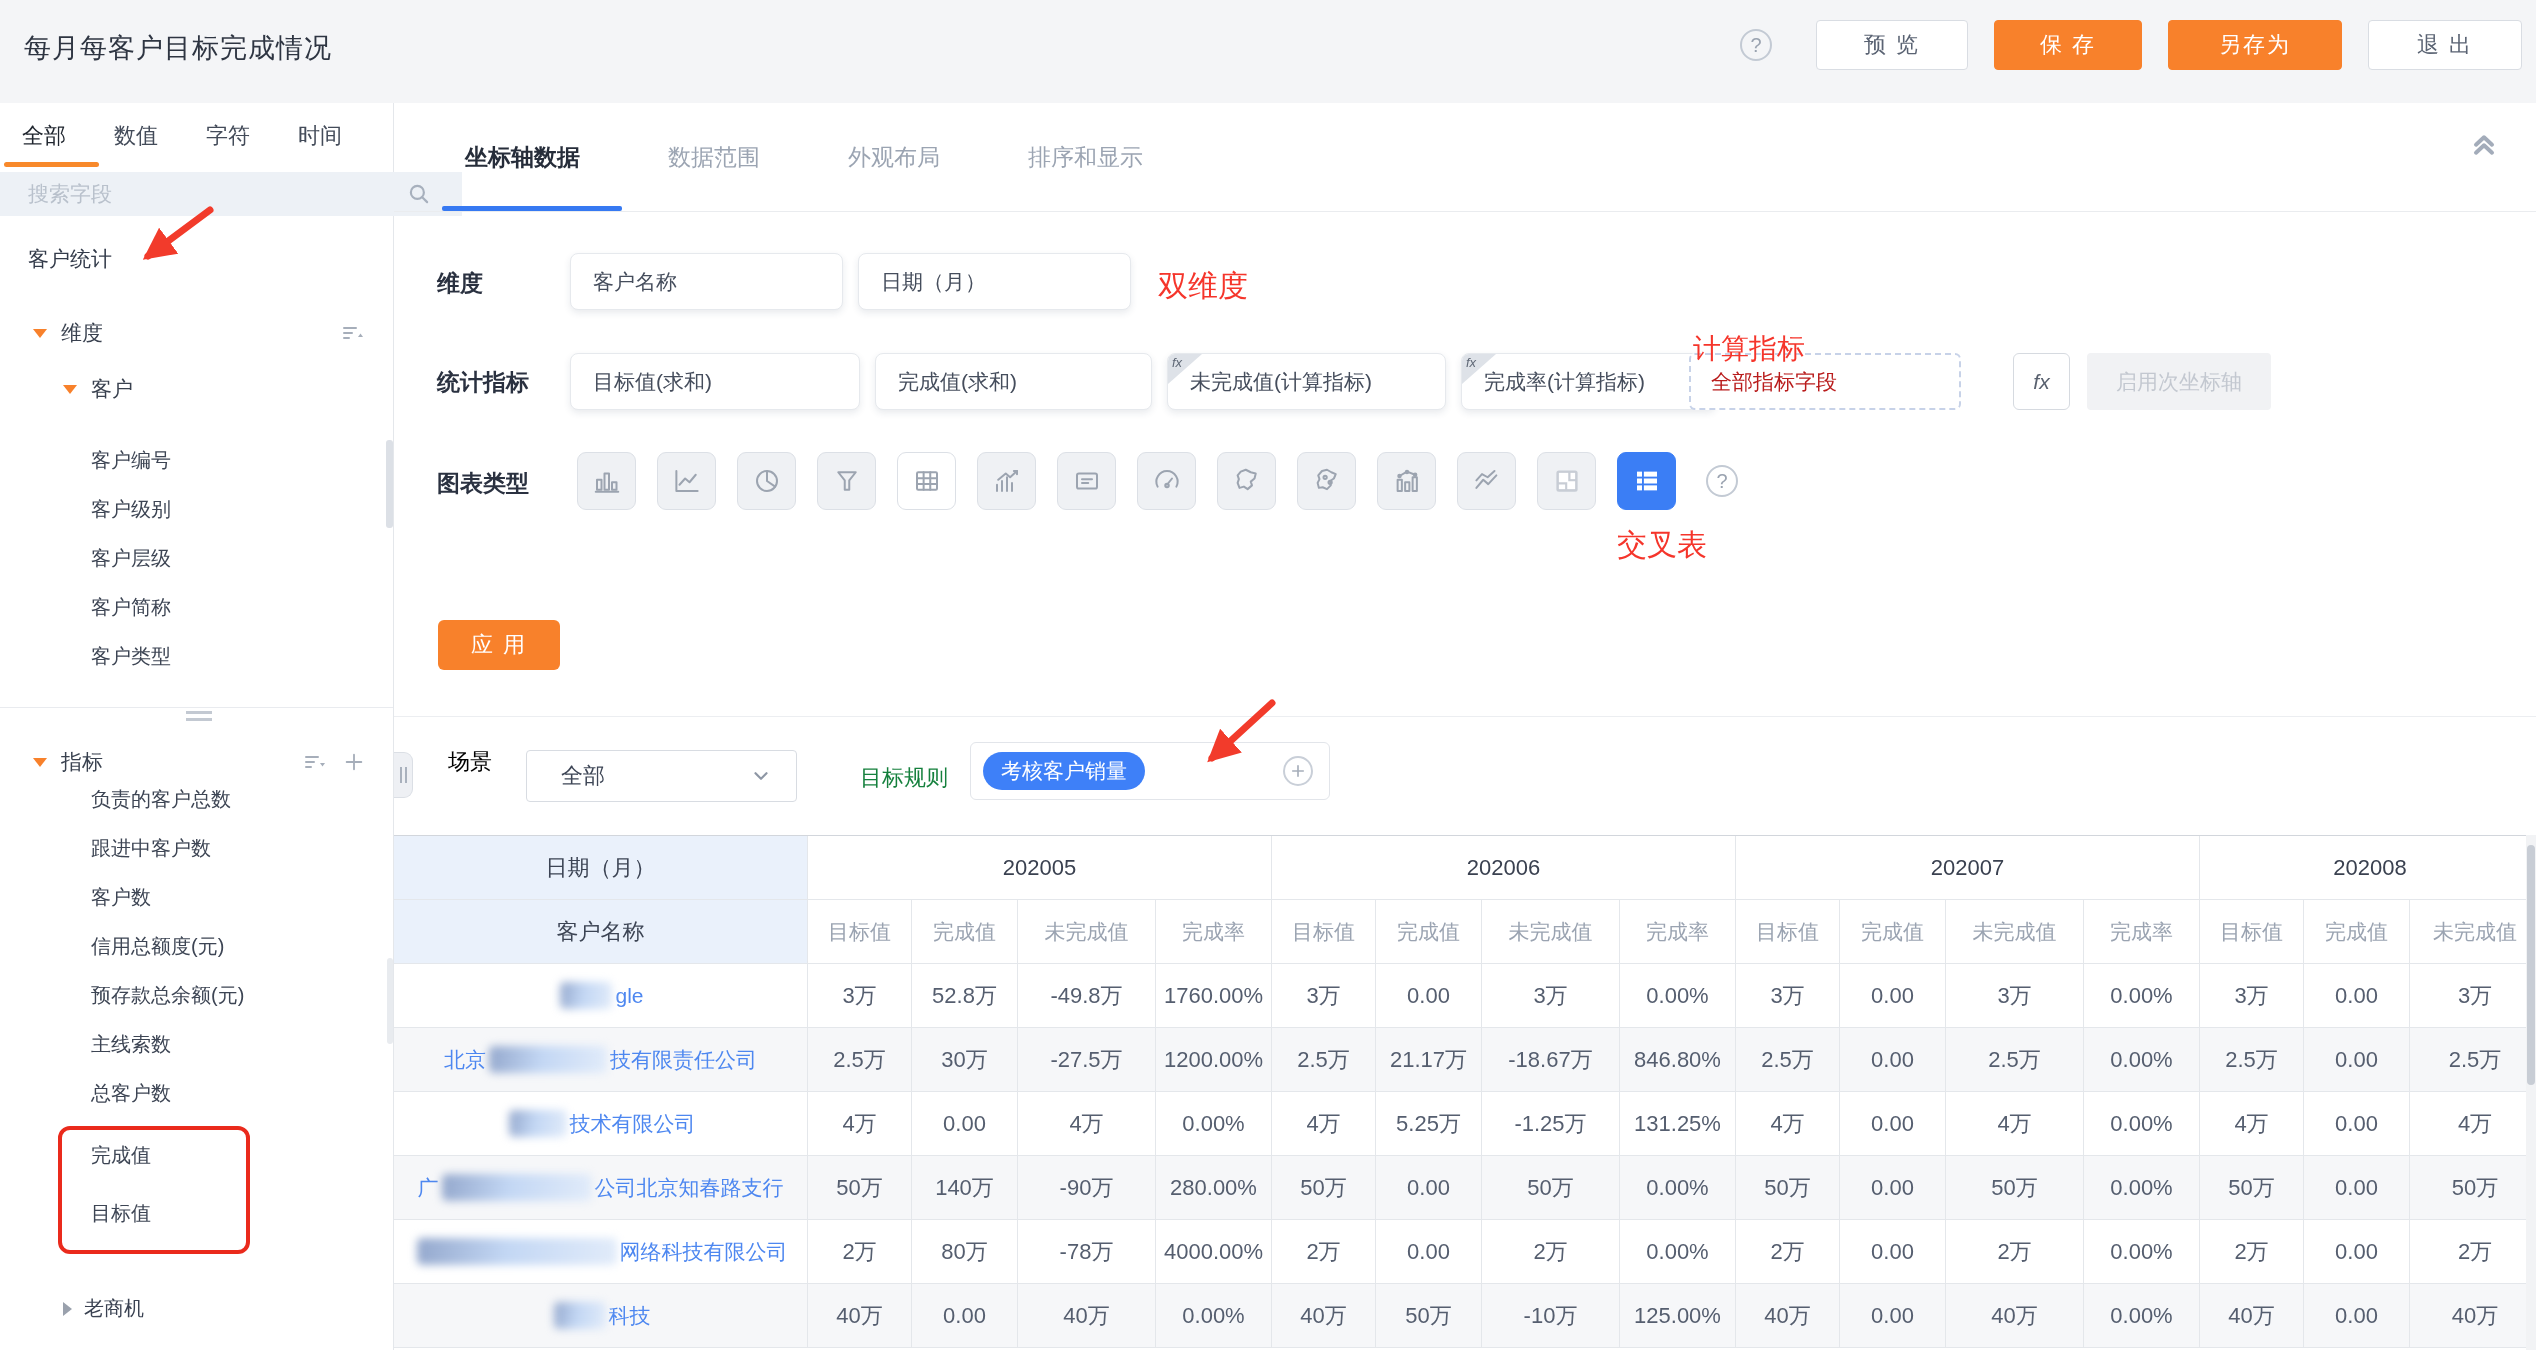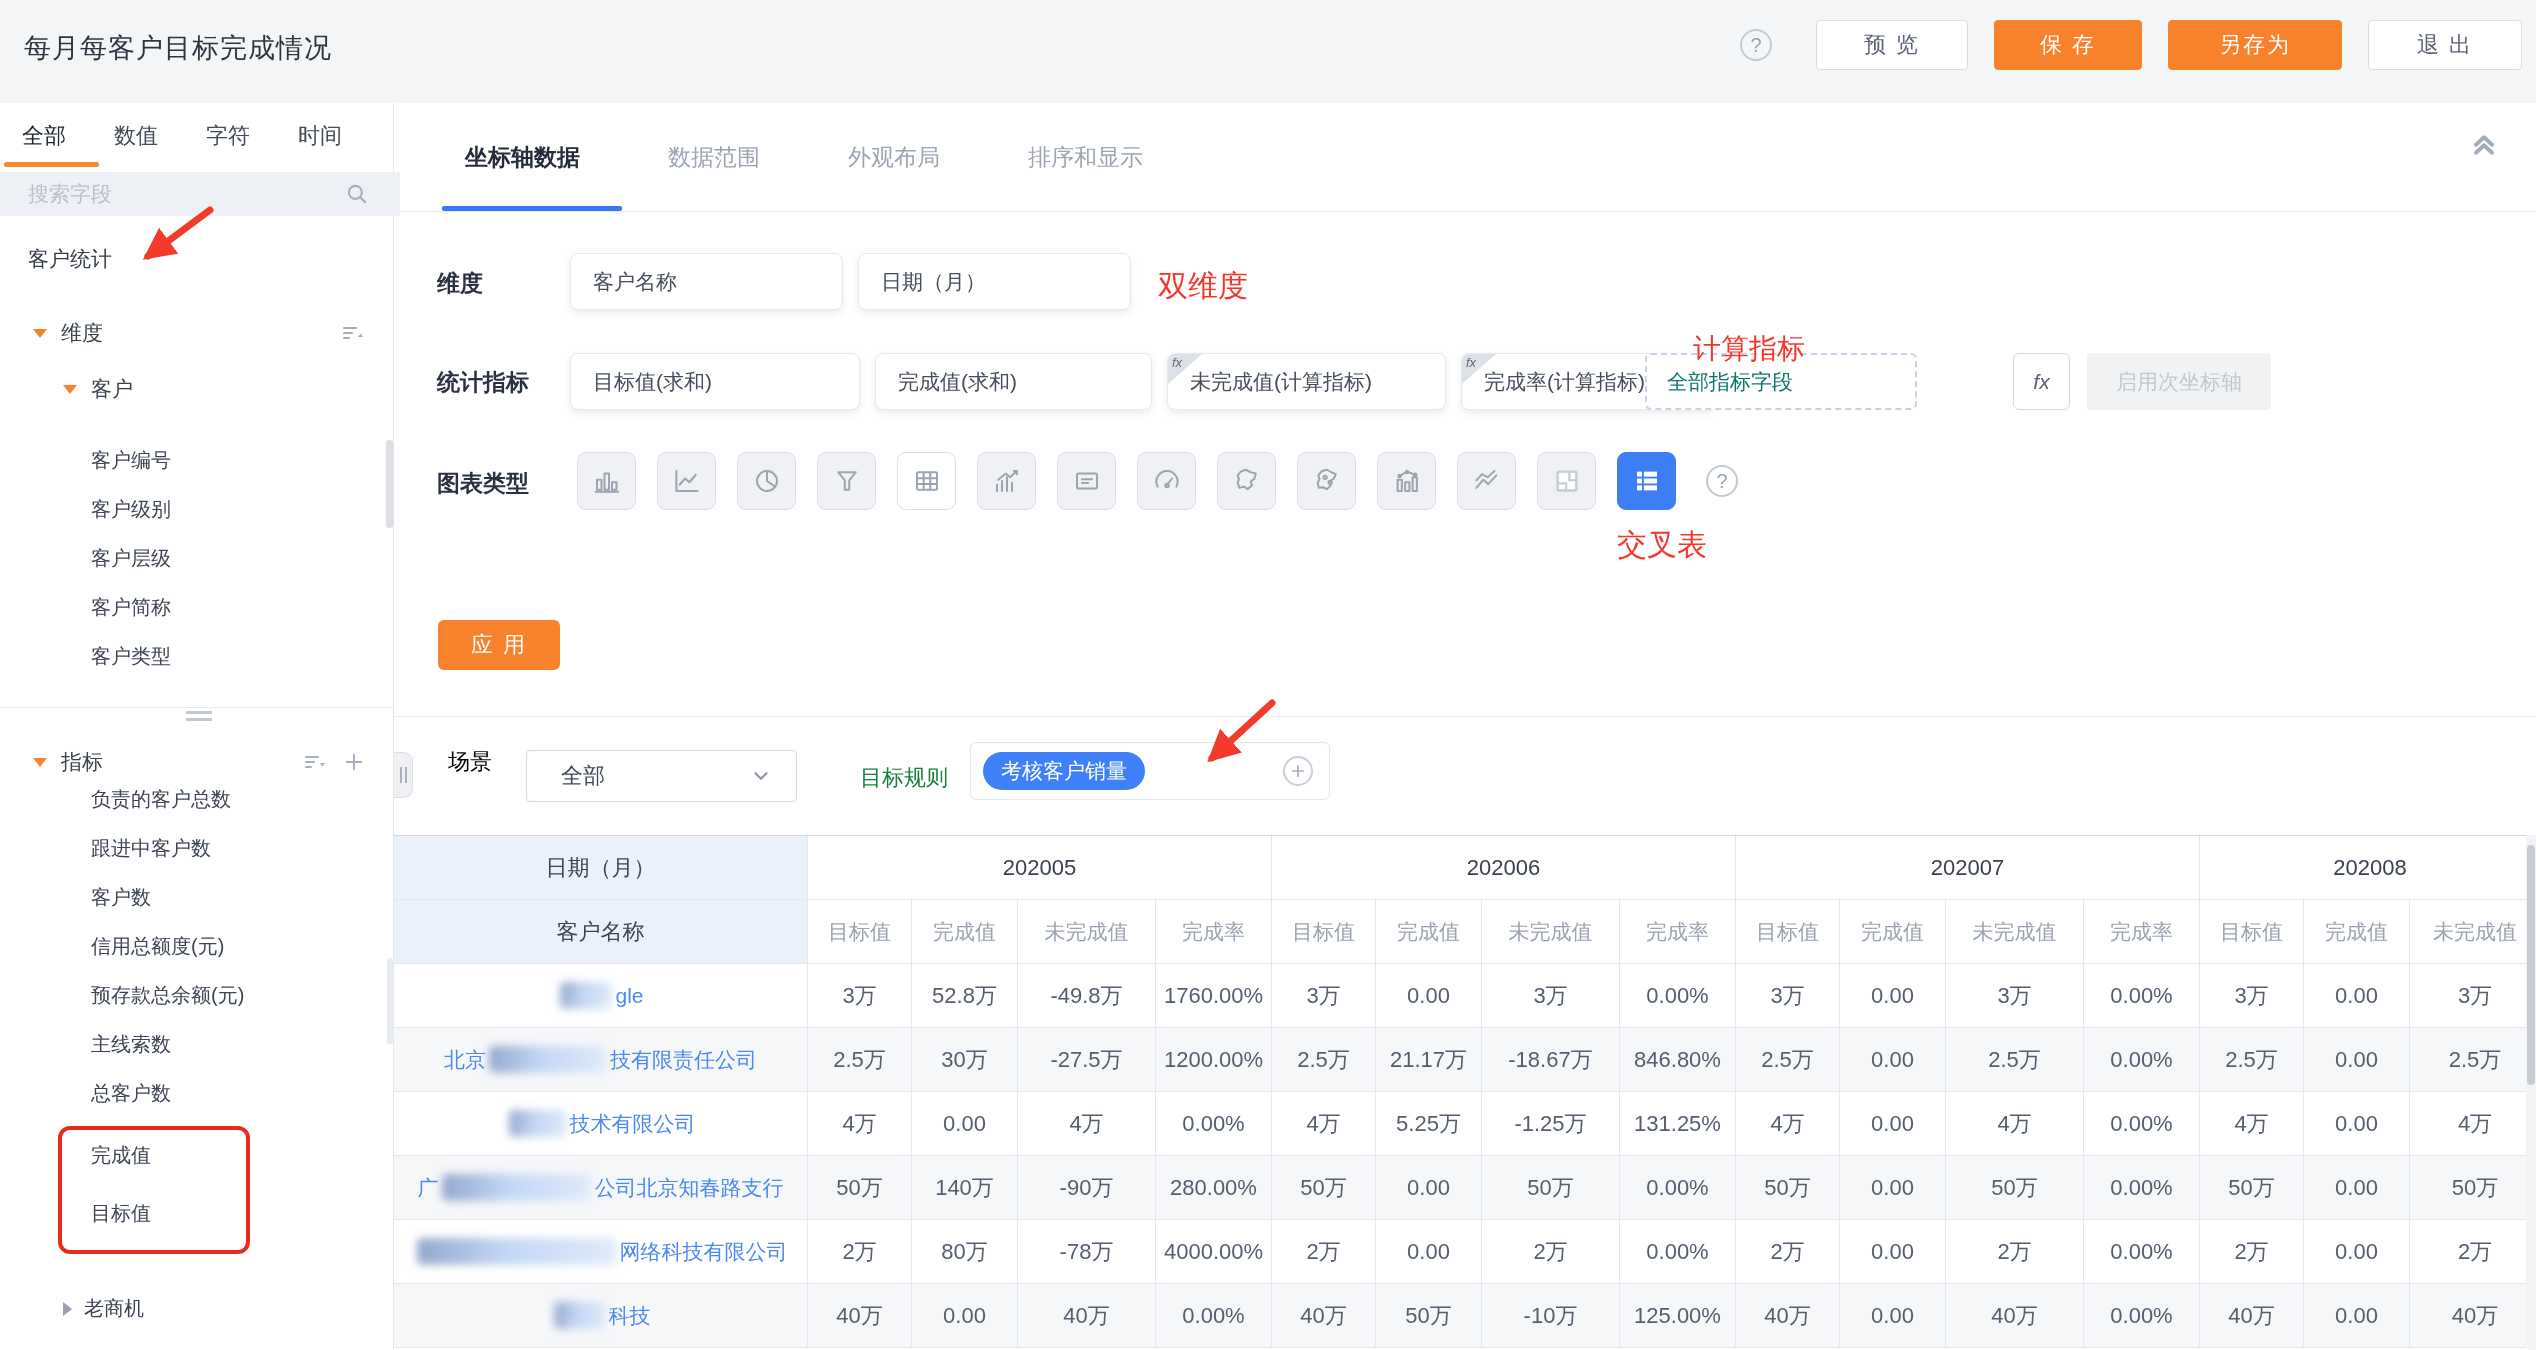--- a/index.html
+++ b/index.html
@@ -17,21 +17,21 @@
   .hbtn.ghost{background:#fff;border:1px solid #D9DDE3;color:#5A6373}
   .hbtn.primary{background:#F8812B;border:1px solid #F8812B;color:#fff}
   .hbtn:nth-of-type(1){width:152px}.hbtn:nth-of-type(2){width:148px}.hbtn:nth-of-type(3){width:174px}.hbtn:nth-of-type(4){width:154px}
 
   
   .side{position:absolute;left:0;top:103px;width:394px;height:1247px;background:#fff;border-right:1px solid #E4E7EB}
   .side-tabs{position:absolute;left:0;top:0;width:100%;height:65px;display:flex;align-items:center;gap:48px;padding-left:22px;font-size:22px;color:#434B59}
   .side-tab{position:relative;cursor:pointer}
   .side-tab.active{color:#20262F}
   .side-tab.active::after{content:"";position:absolute;left:-18px;top:41px;width:95px;height:5px;background:#F8892B;border-radius:3px}
-  .side-search{position:absolute;left:0;top:69px;width:400px;height:44px;background:#EDF1F6;display:flex;align-items:center;padding:0 30px 0 28px}
+  .side-search{position:absolute;left:0;top:69px;width:462px;height:44px;background:#EDF1F6;display:flex;align-items:center;padding:0 30px 0 28px}
   .side-search input{flex:1;border:none;background:transparent;outline:none;font-size:21px;color:#434B59;font-family:inherit}
   .side-search input::placeholder{color:#B9C1CC}
   .dataset{position:absolute;left:28px;top:142px;font-size:21px;color:#333B4A}
   .tree-head{position:absolute;display:flex;align-items:center;gap:14px;font-size:21px;color:#39414F}
   .tri-down{width:0;height:0;border-left:7px solid transparent;border-right:7px solid transparent;border-top:9px solid #F8812B}
   .tri-right{width:0;height:0;border-top:7px solid transparent;border-bottom:7px solid transparent;border-left:9px solid #9AA1AD}
   #dim-head{left:33px;top:216px;right:28px}
   #cust-head{left:63px;top:272px}
   .tree-icons{margin-left:auto;display:flex;align-items:center;gap:16px}
   .tree-icons svg{stroke:#A6AEBA;fill:none;stroke-width:2;stroke-linecap:round}
@@ -68,21 +68,21 @@
   #chips-dim{left:570px;top:253px}
   #chips-met{left:570px;top:353px}
   .chip{position:relative;height:57px;background:#fff;border:1px solid #E6E9ED;border-radius:8px;box-shadow:0 3px 7px rgba(40,60,90,.10);display:flex;align-items:center;padding-left:22px;font-size:21px;color:#454D5C;overflow:hidden;cursor:grab;white-space:nowrap;flex:none}
   #chips-dim .chip{width:273px}
   #chips-met .chip:nth-child(1){width:290px}
   #chips-met .chip:nth-child(2){width:277px}
   #chips-met .chip:nth-child(3){width:279px}
   #chips-met .chip:nth-child(4){width:255px}
   .fxb{position:absolute;left:0;top:0;width:34px;height:30px;clip-path:polygon(0 0,100% 0,0 100%);background:#DEE2E8}
   .fxb i{position:absolute;top:1px;left:4px;font-size:13px;color:#5F6876;font-style:italic}
-  .add-dashed{position:absolute;left:1645px;top:353px;width:272px;height:57px;border:2px dashed #C7D2E8;border-radius:6px;background:#fff;display:flex;align-items:center;padding-left:20px;font-size:21px;color:#0f766e;cursor:pointer}
+  .add-dashed{position:absolute;left:1689px;top:353px;width:272px;height:57px;border:2px dashed #C7D2E8;border-radius:6px;background:#fff;display:flex;align-items:center;padding-left:20px;font-size:21px;color:#b91c1c;cursor:pointer}
   .fx-btn{position:absolute;left:2013px;top:353px;width:57px;height:57px;background:#fff;border:1px solid #D6DAE0;border-radius:6px;display:flex;align-items:center;justify-content:center;font-size:21px;font-style:italic;color:#59616F;cursor:pointer}
   .sec-axis{position:absolute;left:2087px;top:353px;width:184px;height:57px;background:#F1F2F4;border-radius:4px;display:flex;align-items:center;justify-content:center;font-size:21px;color:#C3C8D0;cursor:not-allowed}
 
   
   .chart-icons{position:absolute;left:577px;top:452px;display:flex;gap:21px}
   .cicon{width:59px;height:58px;border:1px solid #DCE0E6;border-radius:9px;background:#EFF1F4;display:flex;align-items:center;justify-content:center;cursor:pointer;flex:none}
   .cicon.white{background:#fff}
   .cicon.sel{background:#3B7EF5;border-color:#3B7EF5}
   .cicon svg{stroke:#9CA4B0;fill:none;stroke-width:1.6;stroke-linejoin:round;stroke-linecap:round}
   .chart-q{position:absolute;left:1706px;top:465px}

